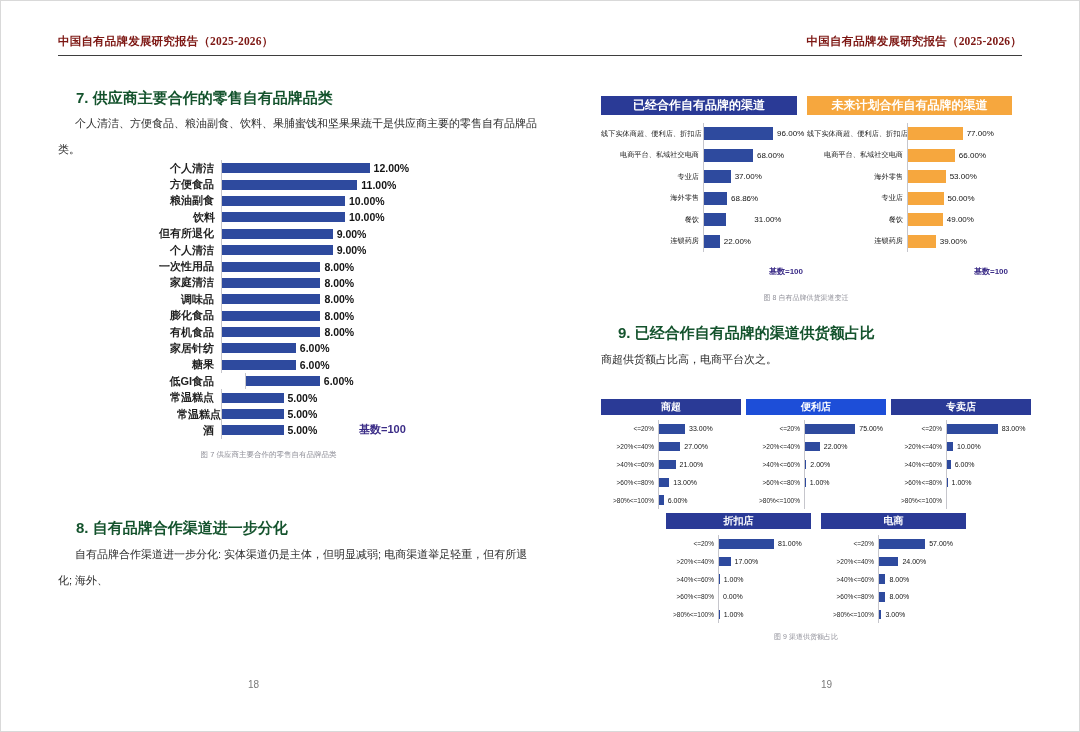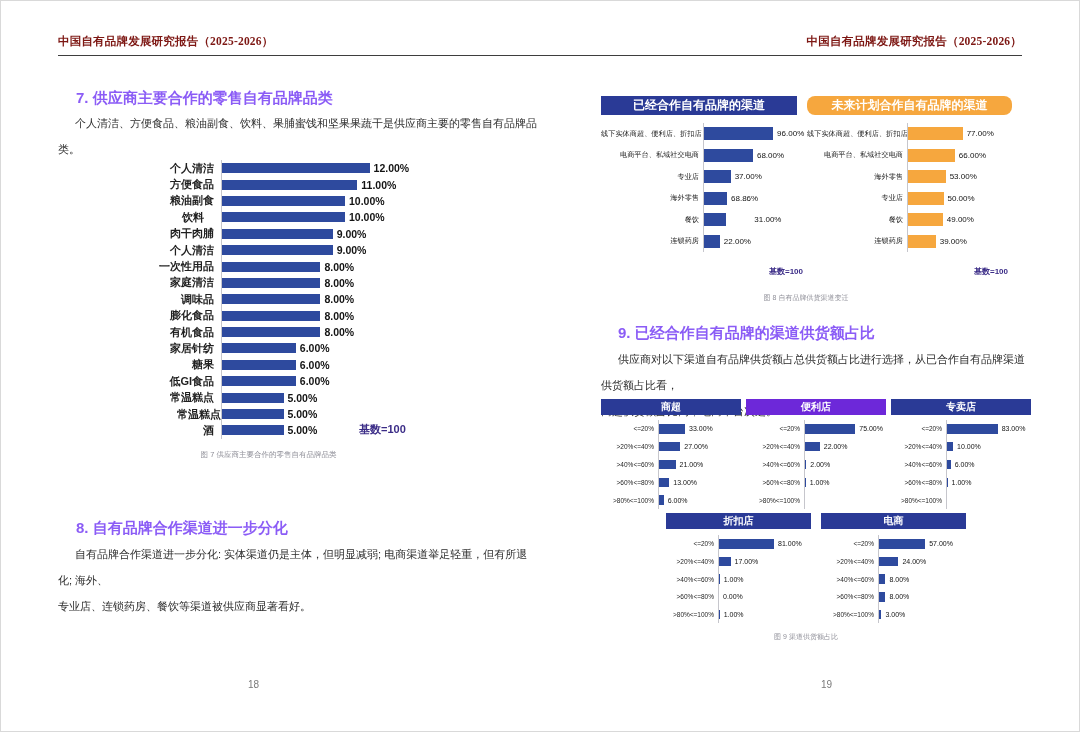--- a/index.html
+++ b/index.html
@@ -11,21 +11,21 @@
   .page-frame { position:absolute; inset:0; border:1px solid #d9d9d9; background:#fff; }
   .abs { position:absolute; }
 
   .report-header {
     font-family:"Liberation Serif","DejaVu Serif",serif;
     font-weight:bold; font-size:11.5px; letter-spacing:0.2px;
     white-space:nowrap;
   }
   .header-rule { position:absolute; left:57px; right:57px; top:54px; border-top:1.4px solid #3e3e3e; }
 
-  .section-title { font-size:15px; font-weight:bold; color:#8b5cf6; white-space:nowrap; }
+  .section-title { font-size:15px; font-weight:bold; color:#14532d; white-space:nowrap; }
   .body-text { font-size:11px; color:#2d2d2d; line-height:26px; }
   .indent { text-indent:17px; }
 
   .chart-row { display:flex; align-items:center; }
   .chart-label { text-align:right; color:#1f1f1f; flex:none; white-space:nowrap; }
   .chart-plot { flex:1; display:flex; align-items:center; border-left:1px solid #c6c6cc; height:100%; }
   .chart-bar { flex:none; }
   .chart-value { margin-left:4px; color:#131313; white-space:nowrap; }
 
   #chart7 .chart-label { font-weight:600; }
@@ -69,28 +69,28 @@
         </div>
       </div>
       <div class="chart-row" style="height: 16.4px;">
         <div class="chart-label" style="width: 120px; font-size: 11px; padding-right: 7px;">粮油副食</div>
         <div class="chart-plot">
           <div class="chart-bar" style="width: 123px; height: 10px; background: rgb(46, 74, 158);"></div>
           <span class="chart-value" style="font-size: 10.5px;">10.00%</span>
         </div>
       </div>
       <div class="chart-row" style="height: 16.4px;">
-        <div class="chart-label" style="width: 120px; font-size: 11px; padding-right: 17px;">饮料</div>
+        <div class="chart-label" style="width: 120px; font-size: 11px; padding-right: 6px;">饮料</div>
         <div class="chart-plot">
           <div class="chart-bar" style="width: 123px; height: 10px; background: rgb(46, 74, 158);"></div>
           <span class="chart-value" style="font-size: 10.5px;">10.00%</span>
         </div>
       </div>
       <div class="chart-row" style="height: 16.4px;">
-        <div class="chart-label" style="width: 120px; font-size: 11px; padding-right: 7px;">肉干肉脯</div>
+        <div class="chart-label" style="width: 120px; font-size: 11px; padding-right: 7px;">但有所退化</div>
         <div class="chart-plot">
           <div class="chart-bar" style="width: 110.7px; height: 10px; background: rgb(46, 74, 158);"></div>
           <span class="chart-value" style="font-size: 10.5px;">9.00%</span>
         </div>
       </div>
       <div class="chart-row" style="height: 16.4px;">
         <div class="chart-label" style="width: 120px; font-size: 11px; padding-right: 7px;">个人清洁</div>
         <div class="chart-plot">
           <div class="chart-bar" style="width: 110.7px; height: 10px; background: rgb(46, 74, 158);"></div>
           <span class="chart-value" style="font-size: 10.5px;">9.00%</span>
@@ -138,21 +138,21 @@
           <span class="chart-value" style="font-size: 10.5px;">6.00%</span>
         </div>
       </div>
       <div class="chart-row" style="height: 16.4px;">
         <div class="chart-label" style="width: 120px; font-size: 11px; padding-right: 7px;">糖果</div>
         <div class="chart-plot">
           <div class="chart-bar" style="width: 73.8px; height: 10px; background: rgb(46, 74, 158);"></div>
           <span class="chart-value" style="font-size: 10.5px;">6.00%</span>
         </div>
       </div>
-      <div class="chart-row" style="height: 16.4px;">
+      <div class="chart-row" style="height: 16.4px; gap: 24px;">
         <div class="chart-label" style="width: 120px; font-size: 11px; padding-right: 7px;">低GI食品</div>
         <div class="chart-plot">
           <div class="chart-bar" style="width: 73.8px; height: 10px; background: rgb(46, 74, 158);"></div>
           <span class="chart-value" style="font-size: 10.5px;">6.00%</span>
         </div>
       </div>
       <div class="chart-row" style="height: 16.4px;">
         <div class="chart-label" style="width: 120px; font-size: 11px; padding-right: 7px;">常温糕点</div>
         <div class="chart-plot">
           <div class="chart-bar" style="width: 61.5px; height: 10px; background: rgb(46, 74, 158);"></div>
@@ -173,27 +173,26 @@
           <span class="chart-value" style="font-size: 10.5px;">5.00%</span>
         </div>
       </div>
     </div>
   <div class="abs base-note" style="left: 358px; top: 421px; font-size: 11px; color: rgb(59, 44, 135);">基数=100</div>
   <div class="abs caption" style="left:95px; top:449px; width:345px; font-size:7.5px;">图 7 供应商主要合作的零售自有品牌品类</div>
 
   <div class="abs section-title" style="left:75px; top:518px;">8. 自有品牌合作渠道进一步分化</div>
   <div class="abs body-text" style="left:57px; top:540px; width:482px;">
     <div class="indent">自有品牌合作渠道进一步分化: 实体渠道仍是主体，但明显减弱; 电商渠道举足轻重，但有所退化; 海外、</div>
-    <div>专业店、连锁药房、餐饮等渠道被供应商显著看好。</div>
   </div>
 
   <div class="abs page-num" style="left:247px; top:678px;">18</div>
 
   <div class="abs banner" style="left: 600px; top: 95px; width: 196px; height: 19px; font-size: 12px; background: rgb(42, 58, 150);">已经合作自有品牌的渠道</div>
-  <div class="abs banner" style="left: 806px; top: 95px; width: 205px; height: 19px; font-size: 12px; background: rgb(246, 167, 62); border-radius: 8px;">未来计划合作自有品牌的渠道</div>
+  <div class="abs banner" style="left: 806px; top: 95px; width: 205px; height: 19px; font-size: 12px; background: rgb(246, 167, 62);">未来计划合作自有品牌的渠道</div>
 
   <div id="chart8a" class="abs mid-chart" style="left:600px; top:122px; width:200px;">
       <div class="chart-row" style="height: 21.5px;">
         <div class="chart-label" style="width: 102px; font-size: 7.2px; padding-right: 4px;">线下实体商超、便利店、折扣店</div>
         <div class="chart-plot">
           <div class="chart-bar" style="width: 69.12px; height: 13px; background: rgb(46, 74, 158);"></div>
           <span class="chart-value" style="font-size: 8px;">96.00%</span>
         </div>
       </div>
       <div class="chart-row" style="height: 21.5px;">
@@ -277,26 +276,25 @@
       </div>
     </div>
 
   <div class="abs base-note" style="left: 768px; top: 265px; font-size: 8px; color: rgb(59, 44, 135);">基数=100</div>
   <div class="abs base-note" style="left: 973px; top: 265px; font-size: 8px; color: rgb(59, 44, 135);">基数=100</div>
 
   <div class="abs caption" style="left:600px; top:292px; width:410px; font-size:7px;">图 8 自有品牌供货渠道变迁</div>
 
   <div class="abs section-title" style="left:617px; top:323px;">9. 已经合作自有品牌的渠道供货额占比</div>
   <div class="abs body-text" style="left:600px; top:345px; width:432px;">
-    <div class="indent">供应商对以下渠道自有品牌供货额占总供货额占比进行选择，从已合作自有品牌渠道供货额占比看，</div>
     <div>商超供货额占比高，电商平台次之。</div>
   </div>
 
   <div class="abs banner" style="left: 600px; top: 398px; width: 140px; height: 16px; font-size: 10px; background: rgb(42, 58, 150);">商超</div>
-  <div class="abs banner" style="left: 745px; top: 398px; width: 140px; height: 16px; font-size: 10px; background: #6d28d9;">便利店</div>
+  <div class="abs banner" style="left: 745px; top: 398px; width: 140px; height: 16px; font-size: 10px; background: #1d4ed8;">便利店</div>
   <div class="abs banner" style="left: 890px; top: 398px; width: 140px; height: 16px; font-size: 10px; background: rgb(42, 58, 150);">专卖店</div>
 
   <div id="chartS1" class="abs small-chart" style="left:600px; top:419px; width:142px;">
       <div class="chart-row" style="height: 17.8px;">
         <div class="chart-label" style="width: 57px; font-size: 6.5px; padding-right: 4px;">&lt;=20%</div>
         <div class="chart-plot">
           <div class="chart-bar" style="width: 26.07px; height: 9.5px; background: rgb(46, 74, 158);"></div>
           <span class="chart-value" style="font-size: 7px;">33.00%</span>
         </div>
       </div>

